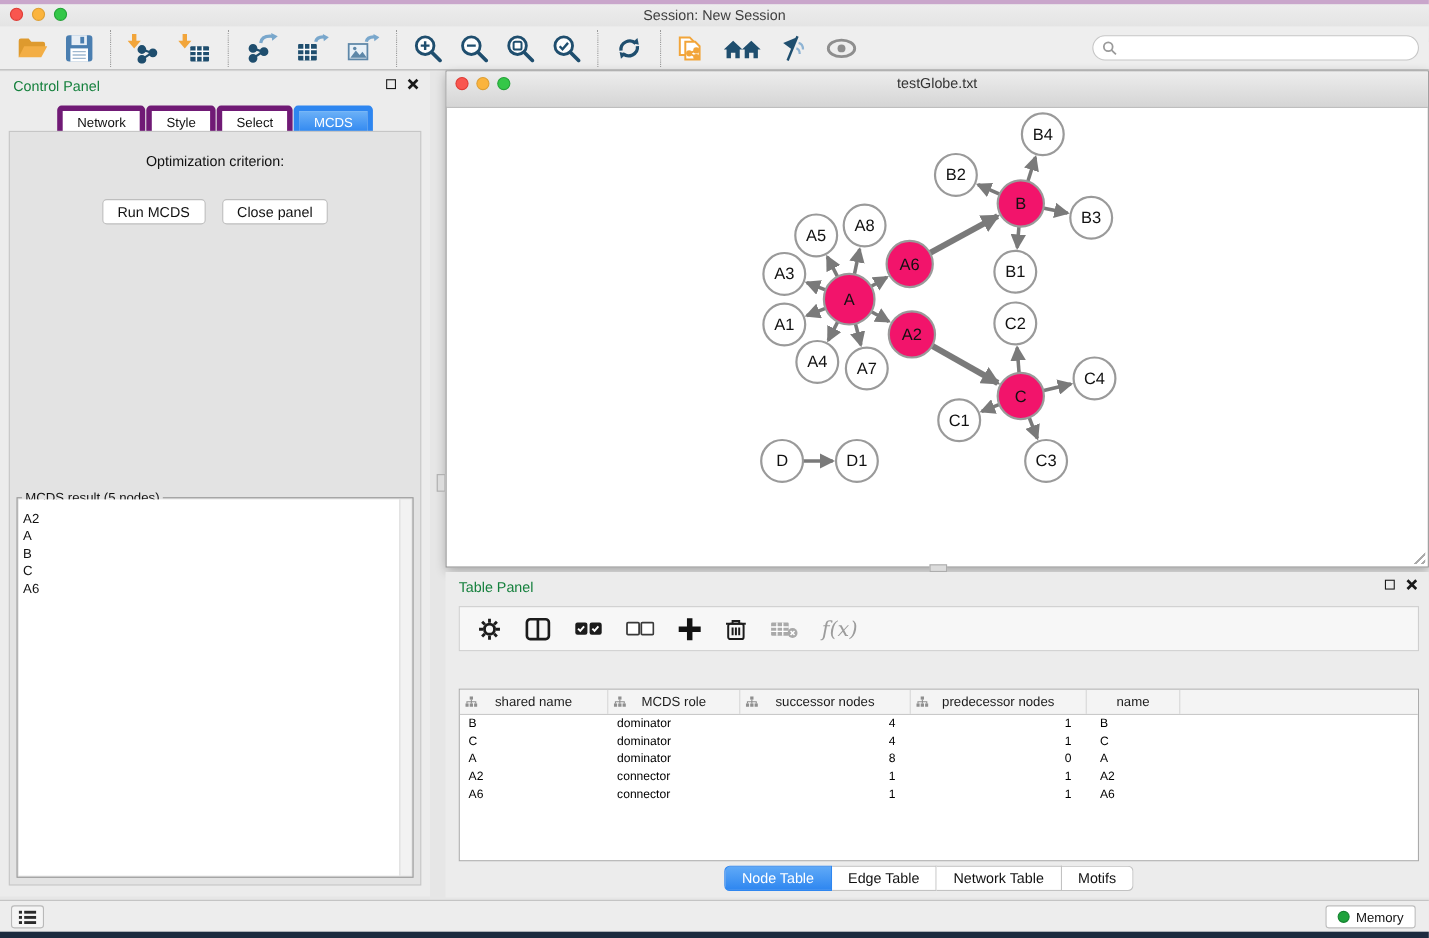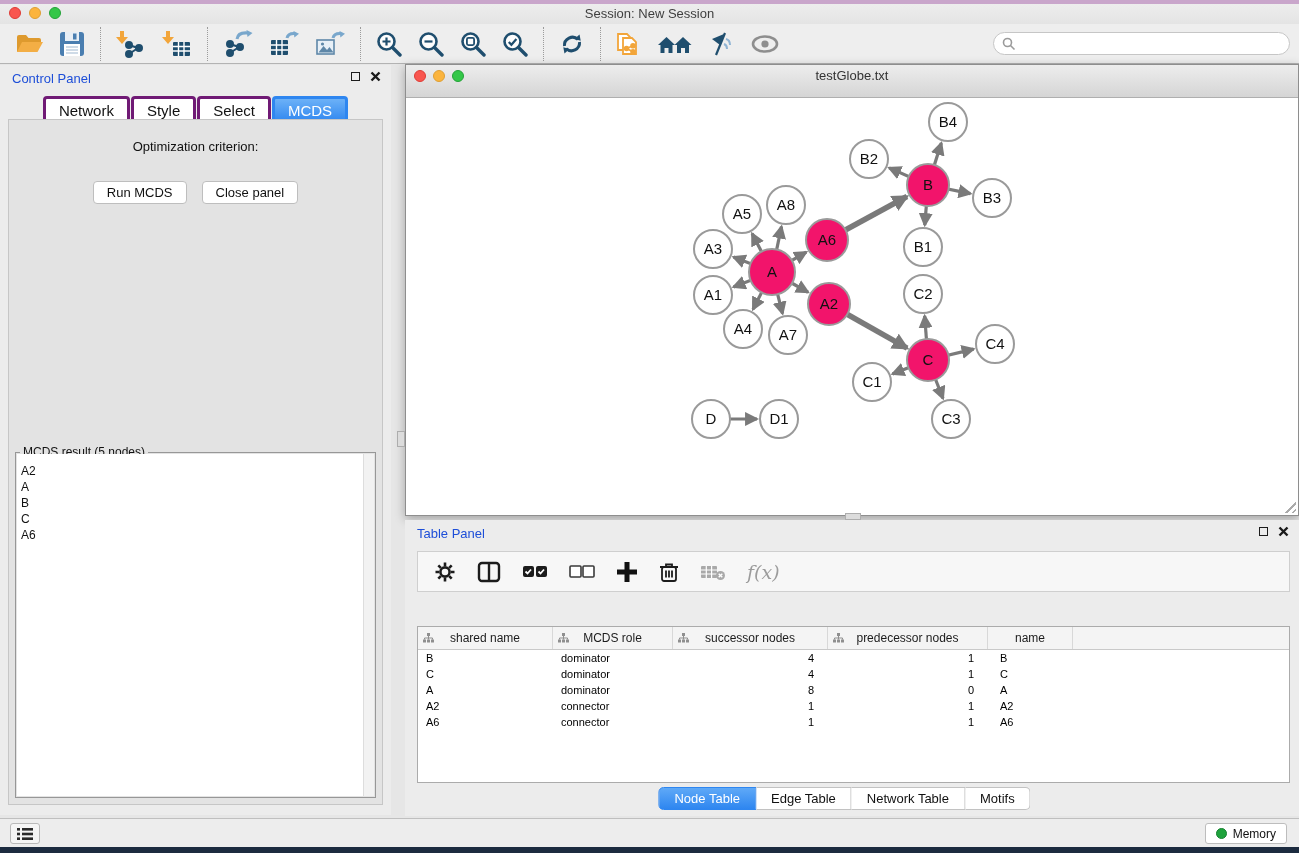--- a/index.html
+++ b/index.html
@@ -23,25 +23,25 @@
   .toolbar { position:absolute; top:24px; left:0; right:0; height:40px; background:#EEEEEE; border-bottom:1px solid #B3B3B3; display:flex; align-items:center; }
   .tgroup { display:flex; align-items:center; gap:16px; padding:0 15px; }
   .tbtn { background:none; border:none; padding:0; display:flex; align-items:center; cursor:default; }
   .vsep { width:0; height:34px; border-left:1px dotted #9B9B9B; }
   .search-wrap { position:absolute; right:9px; top:8px; width:297px; height:23px; background:#FFFFFF; border:1px solid #C6C6C6; border-radius:12px; display:flex; align-items:center; padding:0 8px; gap:5px; }
   .search-wrap input { border:none; outline:none; flex:1; font-size:12px; font-family:"Liberation Sans",sans-serif; background:transparent; }
 
   
   .control-panel { position:absolute; left:0; top:65px; width:391px; height:750px; background:#ECECEC; }
   .panel-titlebar { position:relative; height:26px; }
-  .panel-title { position:absolute; left:12px; top:6px; font-size:13px; color:#1d4ed8; }
+  .panel-title { position:absolute; left:12px; top:6px; font-size:13px; color:#15803d; }
   .panel-icons { position:absolute; right:10px; top:6px; display:flex; gap:10px; align-items:center; }
   .float-box { width:9px; height:9px; border:1.6px solid #1C1C1C; display:inline-block; }
   .cp-tabs { display:flex; justify-content:center; gap:1px; margin-top:5px; }
-  .cptab { background:#FFFFFF; border:3px solid #701a75; padding:3px 13px; font-size:15px; border-radius:4px; color:#111; }
+  .cptab { background:#FFFFFF; border:5px solid #701a75; padding:3px 13px; font-size:12px; border-radius:4px; color:#111; }
   .cptab.active { background:linear-gradient(#6CB1F7,#2E86F0); border-color:#2E86F0; color:#FFFFFF; }
   .cp-body { position:absolute; left:8px; right:8px; top:54px; bottom:10px; background:#E3E3E3; border:1px solid #C6C6C6; }
   .opt-label { text-align:center; margin-top:19px; font-size:13px; color:#111; }
   .criterion { position:relative; margin:9px auto 0; width:313px; height:23px; background:#FFFFFF; border:1px solid #ACACAC; border-radius:4px; font-size:13px; line-height:21px; padding-left:9px; color:#111; }
   .stepper { position:absolute; right:2px; top:2px; width:17px; height:17px; border-radius:3px; background:linear-gradient(#6CB1F7,#2E86F0); display:flex; align-items:center; justify-content:center; }
   .btn-row { display:flex; justify-content:center; gap:15px; margin-top:27px; }
   .pbtn { background:#FFFFFF; border:1px solid #BEBEBE; border-radius:4px; font-size:13px; padding:3px 13px; font-family:"Liberation Sans",sans-serif; color:#111; }
   .result-box { position:absolute; left:6px; right:6px; top:332px; bottom:6px; border:1px solid #979797; }
   .result-legend { position:absolute; top:-8px; left:4px; background:#E3E3E3; font-size:12px; padding:0 3px; color:#111; }
   .result-list { position:absolute; inset:1px 12px 1px 1px; background:#FFFFFF; padding-top:9px; }

